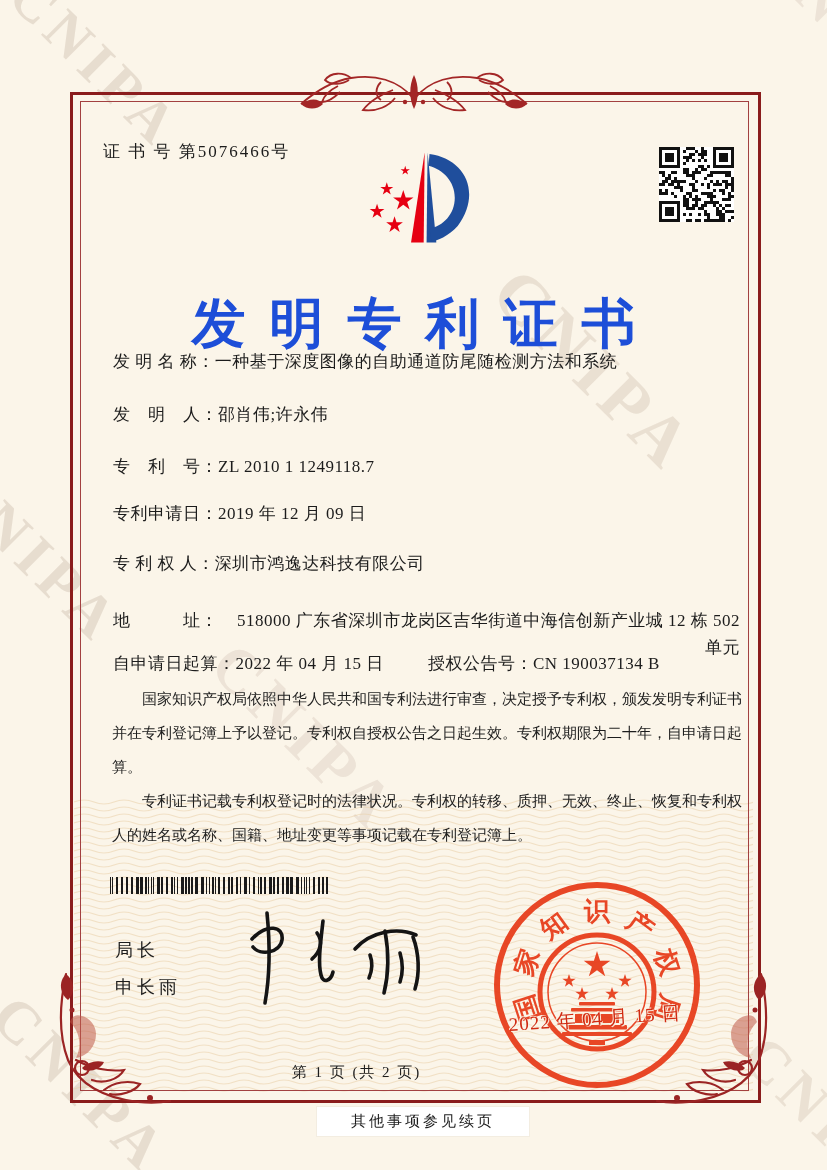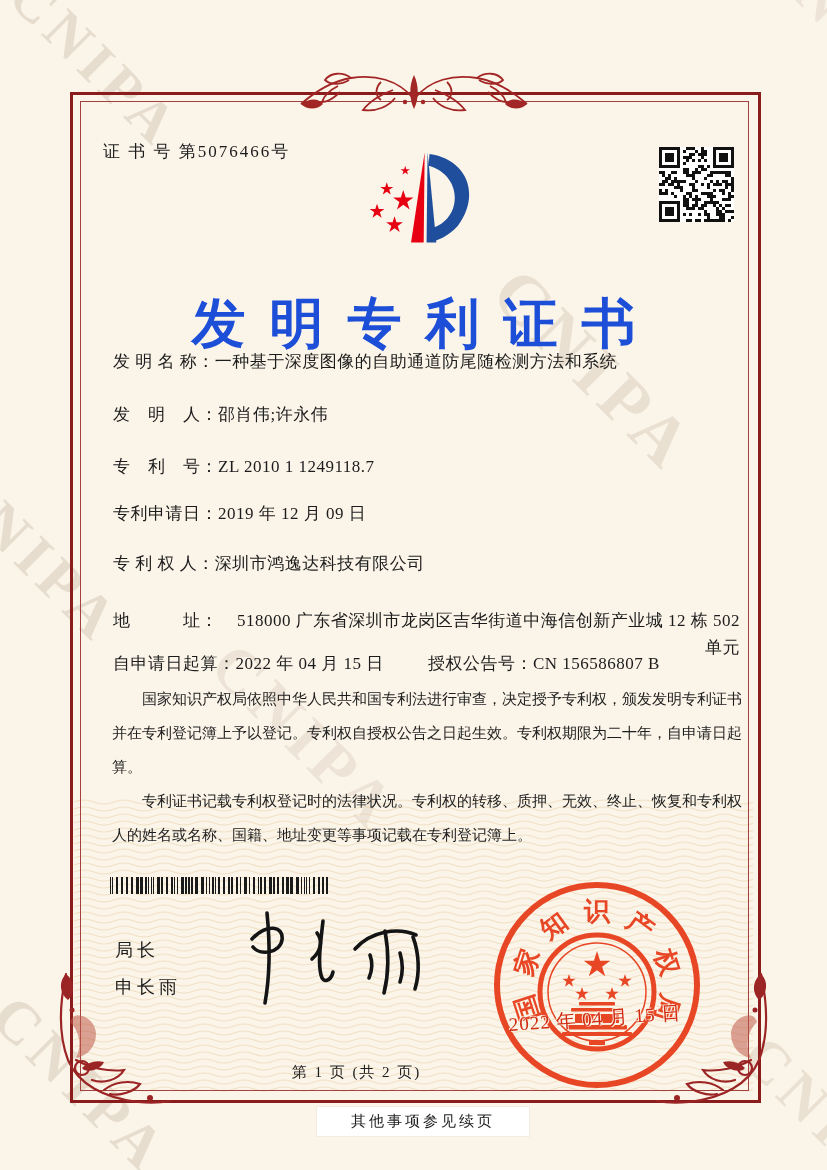--- a/index.html
+++ b/index.html
@@ -369,21 +369,21 @@
   </div>
   <div class="field-row" style="top:550px;">
     <span class="lbl">专 利 权 人：</span><span class="val">深圳市鸿逸达科技有限公司</span>
   </div>
   <div class="field-row" style="top:577px;margin-top:30px;">
     <span class="lbl" style="vertical-align:top;">地　　　址：</span><span class="val val-wrap">518000 广东省深圳市龙岗区吉华街道中海信创新产业城 12 栋 502 单元</span>
   </div>
   <div class="field-row" style="top:650px;">
     <span class="lbl">自申请日起算：</span><span class="val">2022 年 04 月 15 日</span>
     <span class="second-pair">
-      <span class="lbl">授权公告号：</span><span class="val">CN 156586807 B</span>
+      <span class="lbl">授权公告号：</span><span class="val">CN 190037134 B</span>
     </span>
   </div>
 
   <div class="body-text">
     <p>国家知识产权局依照中华人民共和国专利法进行审查，决定授予专利权，颁发发明专利证书并在专利登记簿上予以登记。专利权自授权公告之日起生效。专利权期限为二十年，自申请日起算。</p>
     <p>专利证书记载专利权登记时的法律状况。专利权的转移、质押、无效、终止、恢复和专利权人的姓名或名称、国籍、地址变更等事项记载在专利登记簿上。</p>
   </div>
 
   <svg class="abs" style="left:110px;top:877px;" width="219" height="17" viewBox="0 0 219 17">
     <g id="barcode" fill="#1a1a1a">

